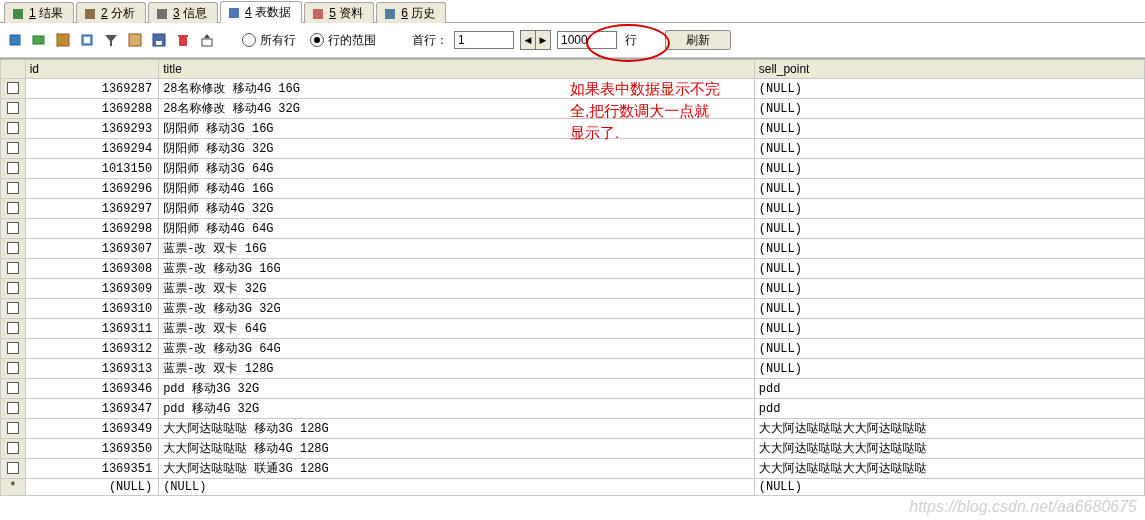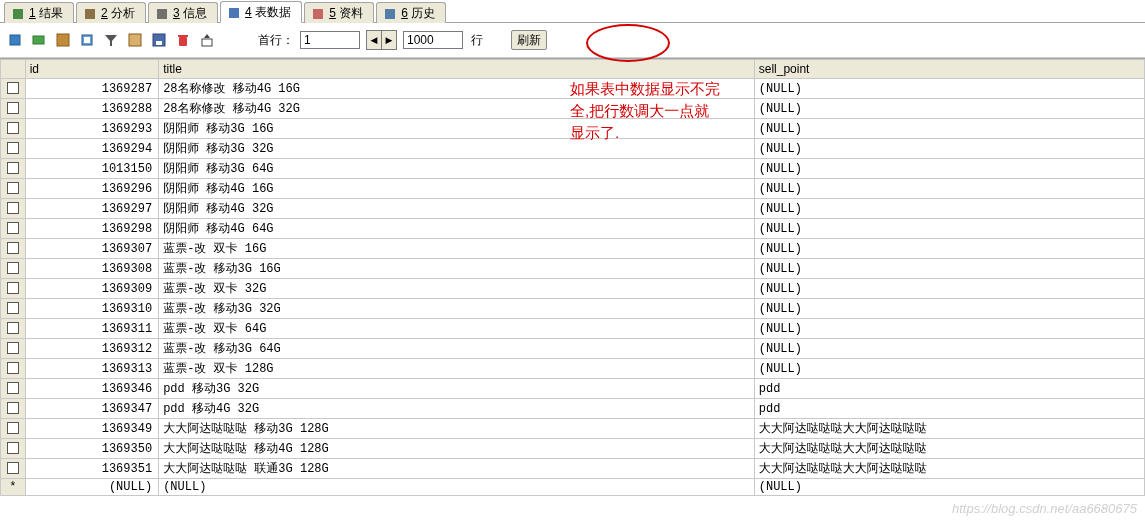--- a/index.html
+++ b/index.html
@@ -21,39 +21,39 @@
   .radio.checked::after{content:"";width:6px;height:6px;background:#000;border-radius:50%;}
   .label{margin-right:10px;}
   .first-row{display:flex;align-items:center;gap:6px;margin-left:20px;}
   .first-row input{width:52px;height:16px;font-family:inherit;font-size:12px;text-align:left;padding:0 3px;border:1px solid #7a7a7a;}
   .spin{display:flex;border:1px solid #7a7a7a;height:18px;}
   .spin .sbtn{width:14px;display:flex;align-items:center;justify-content:center;background:#ece9d8;cursor:pointer;font-size:9px;}
   .spin .sbtn:first-child{border-right:1px solid #7a7a7a;}
   .num-field-wrap{position:relative;display:inline-block;}
   .num-field{width:42px;height:16px;font-family:inherit;font-size:12px;border:1px solid #7a7a7a;padding:0 3px;}
   .row-suffix{margin-left:2px;}
-  .btn-refresh{margin-left:22px;height:20px;padding:0 5px;background:#ece9d8;border:1px solid #8a8a8a;border-radius:2px;cursor:pointer;font-size:12px;}
+  .btn-refresh{margin-left:22px;height:20px;padding:0 20px;background:#ece9d8;border:1px solid #8a8a8a;border-radius:2px;cursor:pointer;font-size:12px;}
   .circle-annot{position:absolute;border:2px solid #d40000;border-radius:50%;pointer-events:none;}
   .annot-text{position:absolute;color:#d40000;font-size:15px;line-height:22px;pointer-events:none;white-space:nowrap;}
 
   
   .table-wrap{border-top:1px solid #a4a4a4;}
   table{border-collapse:collapse;table-layout:fixed;width:100%;}
   th,td{border:1px solid #c8c8c8;padding:1px 4px;font-size:12px;font-family:"Consolas","Courier New",monospace;white-space:nowrap;overflow:hidden;}
   thead th{background:#ece9d8;text-align:left;font-weight:normal;height:16px;font-family:Liberation Sans, sans-serif;}
   .col-gutter{width:24px;}
   .col-id{width:130px;}
   .col-title{width:580px;}
   .col-sell{width:380px;}
   tbody td.id{text-align:right;padding-right:6px;}
   tbody tr{height:17px;}
   .row-chk{width:10px;height:10px;border:1px solid #555;display:inline-block;vertical-align:middle;background:#fff;}
   .gutter{text-align:center;background:#ece9d8;}
   .gutter.star{font-family:"Courier New",monospace;}
-  .watermark{position:absolute;right:8px;bottom:4px;color:#d0d0d0;font-size:13px;font-style:italic;font-family:Arial,sans-serif;pointer-events:none;margin-top:30px;}
+  .watermark{position:absolute;right:8px;bottom:4px;color:#d0d0d0;font-size:16px;font-style:italic;font-family:Arial,sans-serif;pointer-events:none;margin-top:30px;}
 </style>
 </head>
 <body>
 
 <div class="tabs" id="tabbar">
     <div class="tab">
       <span class="tab-icon"><svg width="14" height="14">
           <rect x="2" y="2" width="10" height="10" fill="#2d7a2d" opacity="0.85"></rect>
         </svg></span>
       <span><span class="u">1</span> 结果</span>
@@ -134,20 +134,26 @@
         <rect x="2" y="2" width="10" height="2" fill="#d93c3c"></rect>
       </svg>
     </span>
   <span class="tbtn">
       <svg width="14" height="14">
         <rect x="2" y="6" width="10" height="7" fill="none" stroke="#444"></rect>
         <polygon points="7,1 10,5 4,5" fill="#444"></polygon>
       </svg>
     </span>
   <span class="sep"></span>
+  <span class="radio-group">
+    <span class="radio"></span>
+    <span class="label">所有行</span>
+    <span class="radio checked"></span>
+    <span class="label">行的范围</span>
+  </span>
   <span class="first-row">
     <span>首行：</span>
     <input value="1" style="">
     <span class="spin">
       <span class="sbtn">◀</span>
       <span class="sbtn">▶</span>
     </span>
     <span class="num-field-wrap">
       <input class="num-field" value="1000" style="">
     </span>

